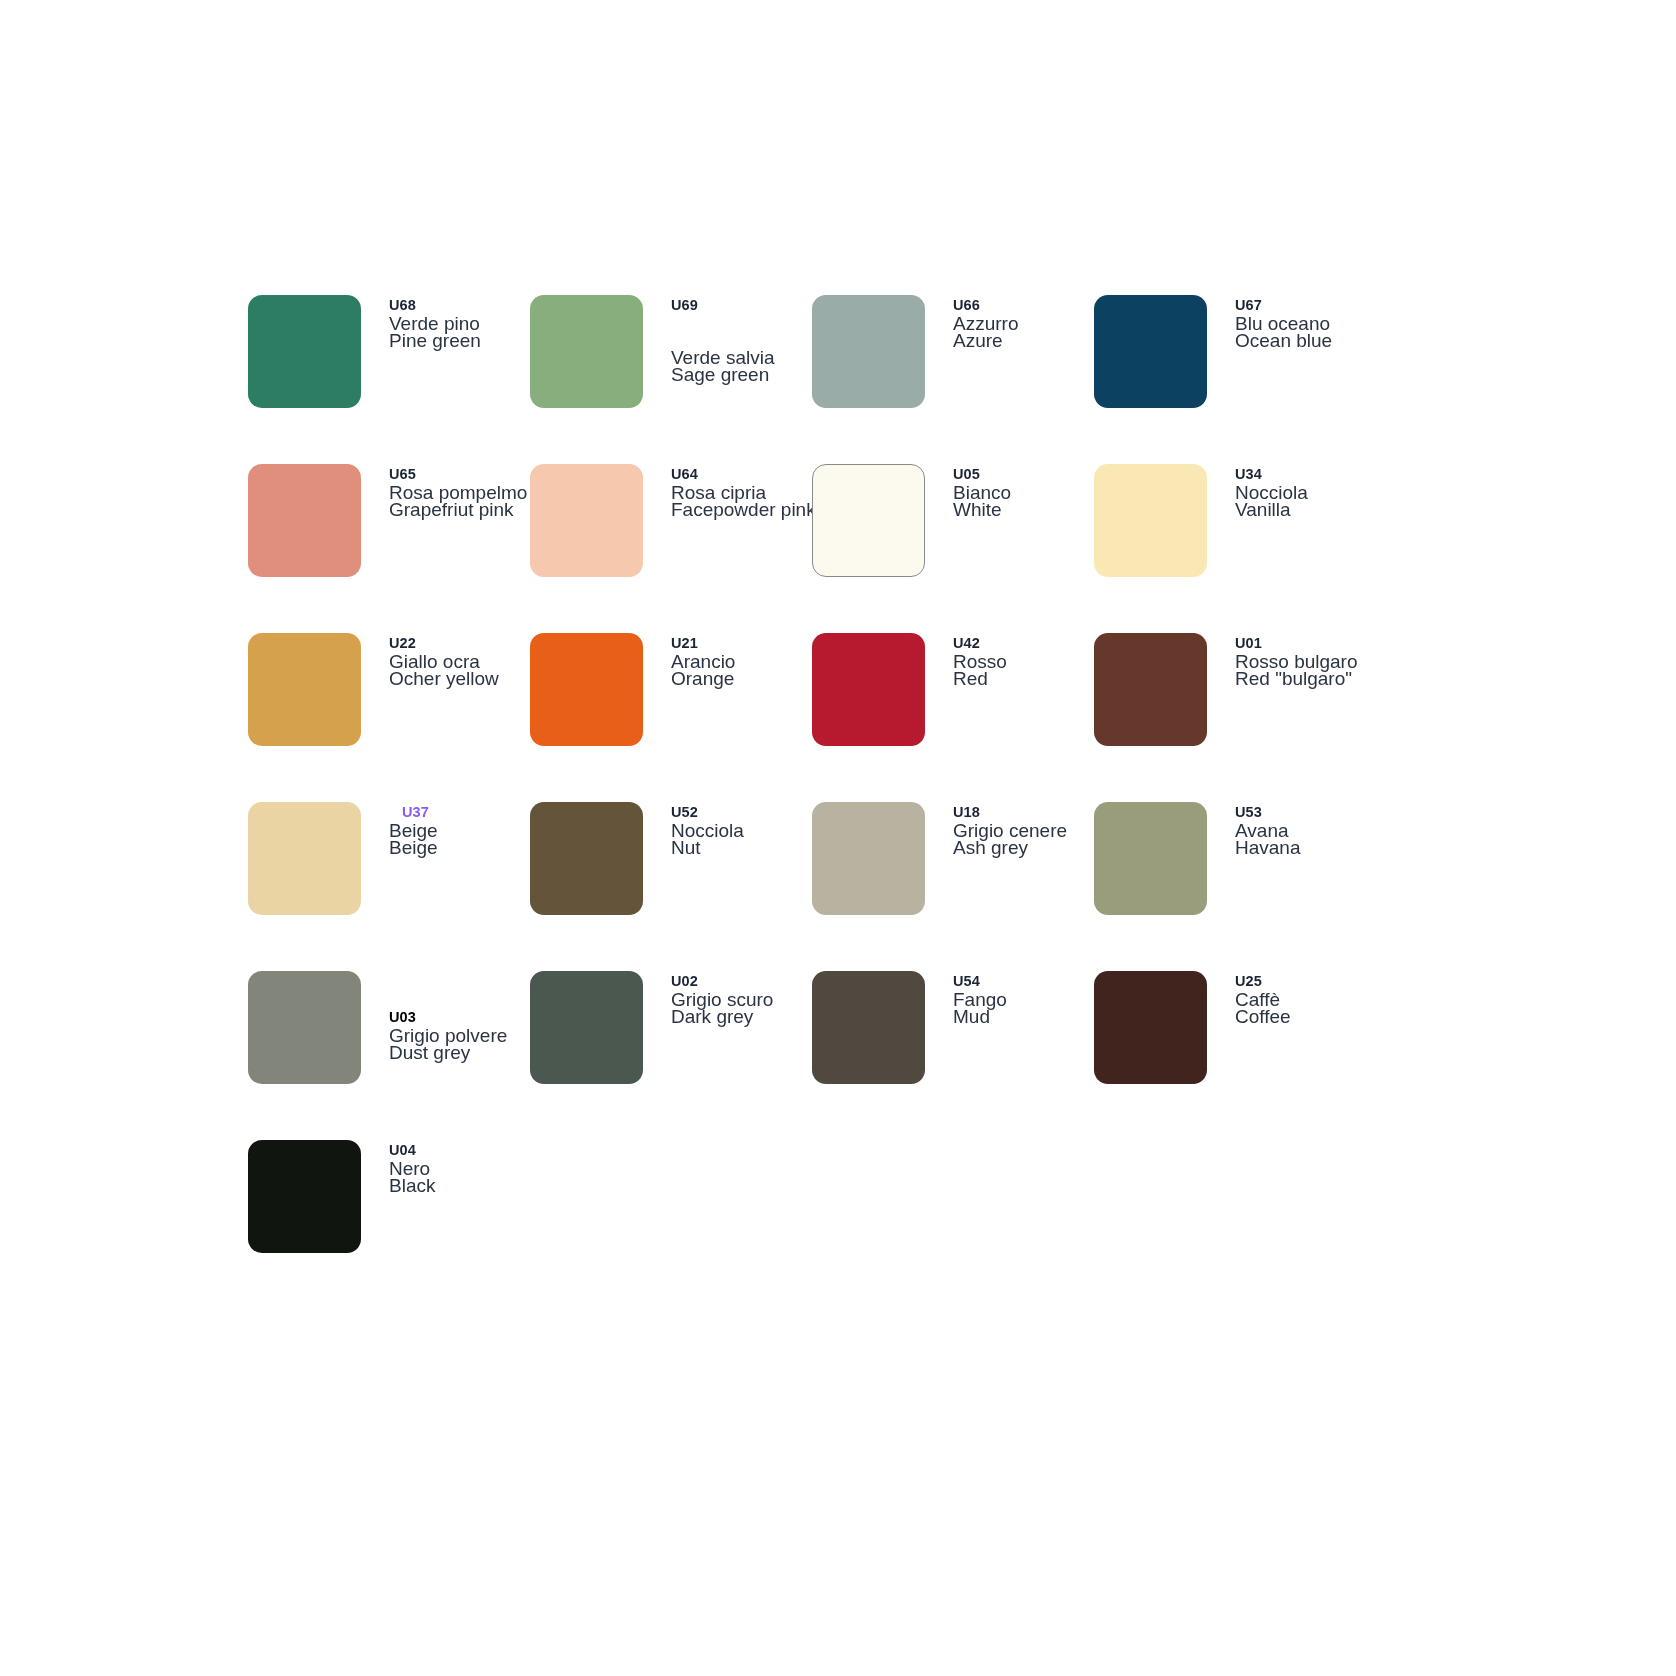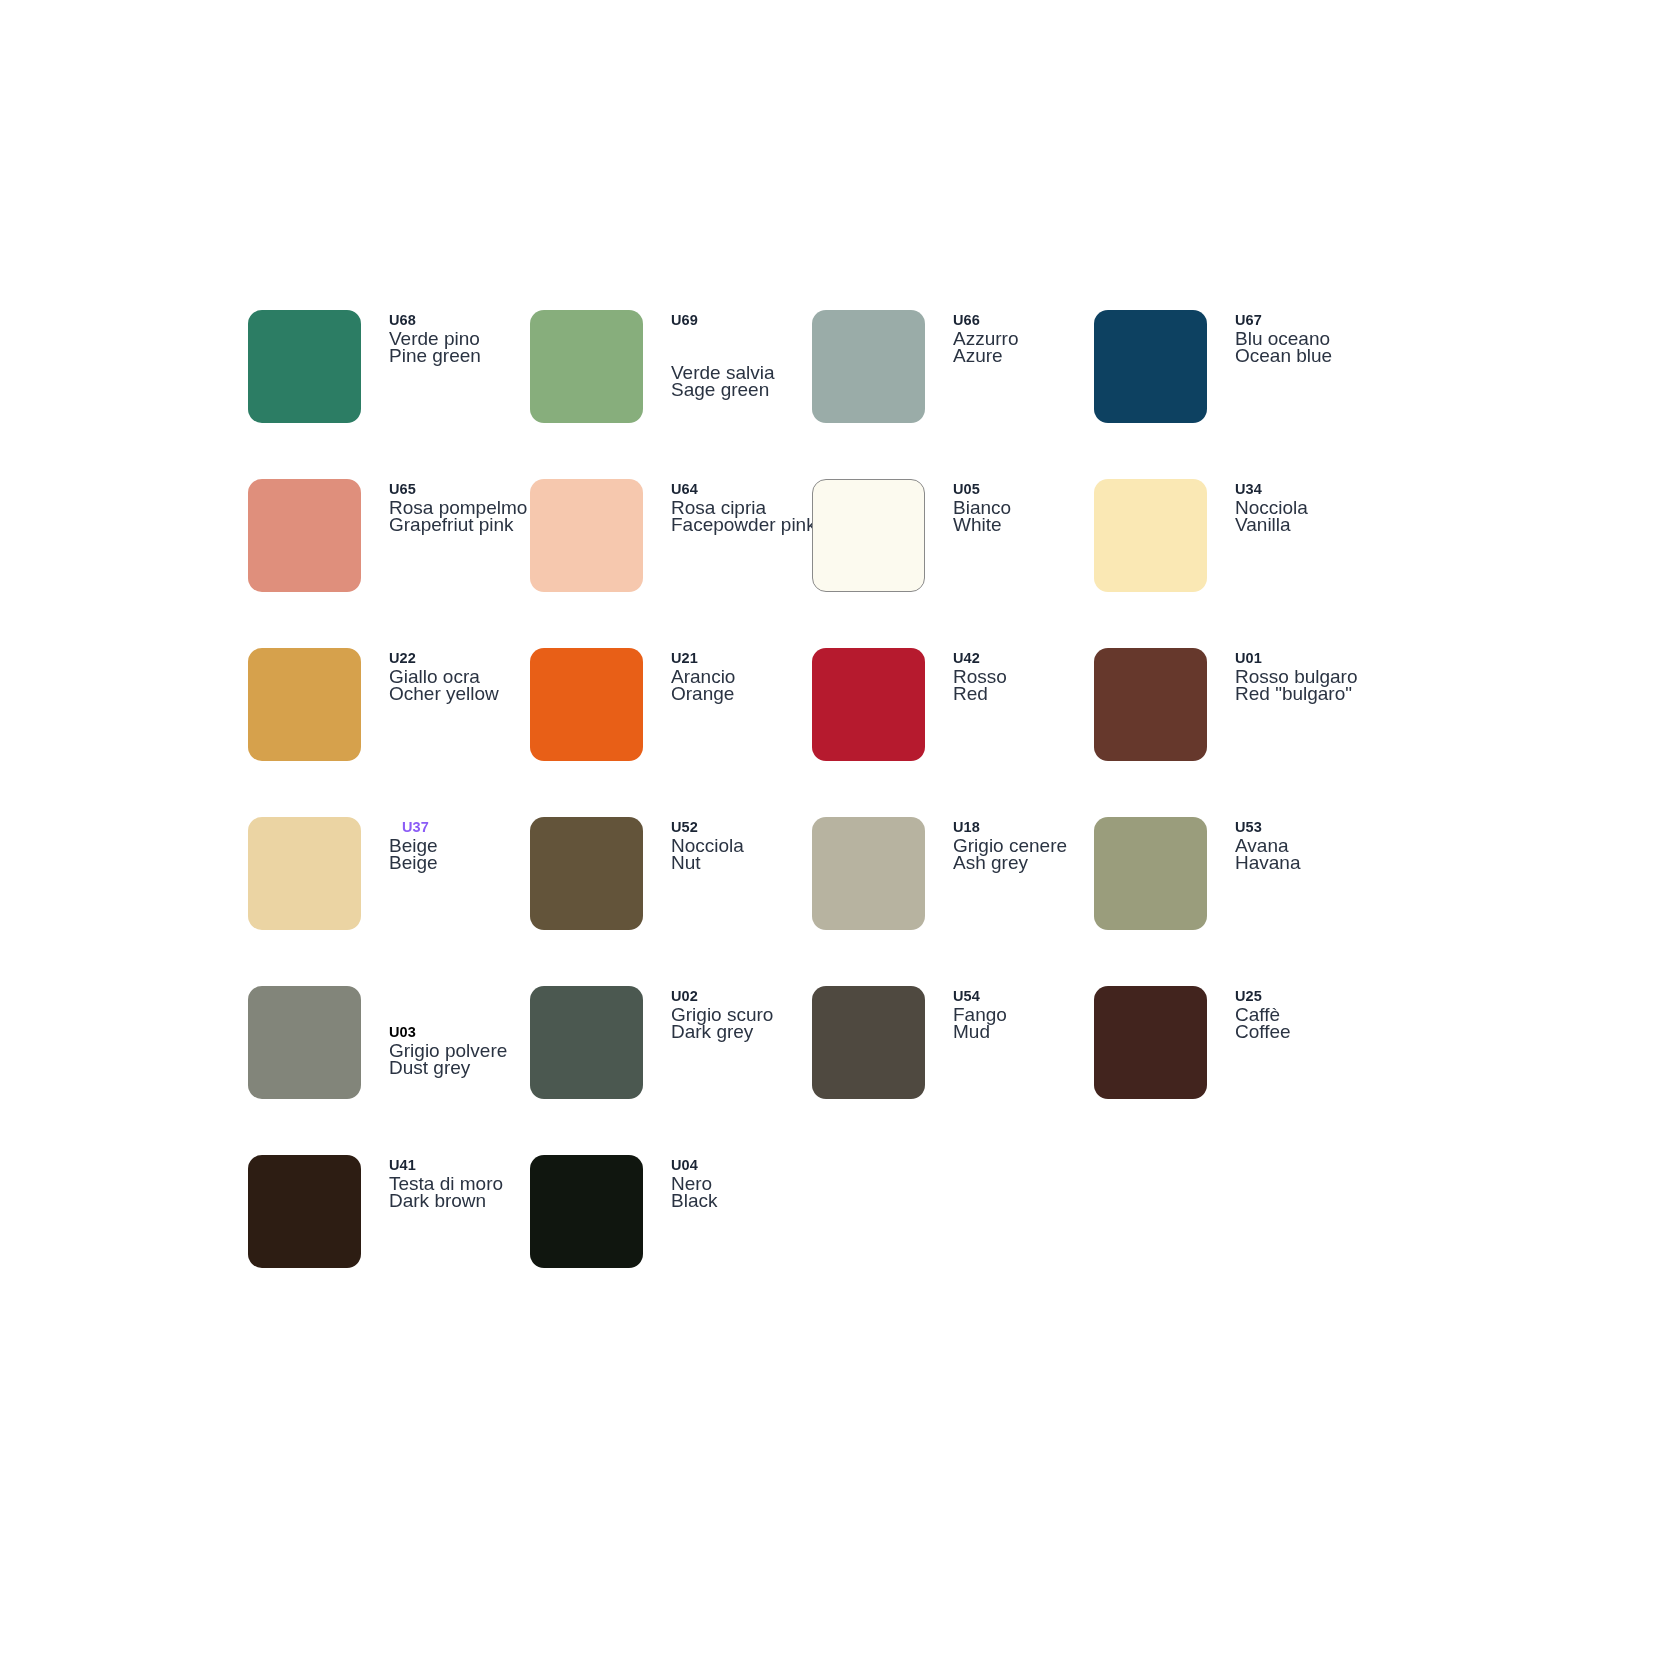--- a/index.html
+++ b/index.html
@@ -12,21 +12,21 @@
     width: 1676px;
     height: 1676px;
     font-family: "Liberation Sans", sans-serif;
     -webkit-font-smoothing: antialiased;
     overflow: hidden;
   }
 
   #swatch-board {
     position: absolute;
     left: 248px;
-    top: 310px;
+    top: 295px;
     width: 1200px;
   }
 
   .swatch-grid {
     display: grid;
     grid-template-columns: repeat(4, 282px);
     grid-auto-rows: 169px;
   }
 
   .swatch-cell {
@@ -233,28 +233,20 @@
       </div>
       <div class="swatch-cell">
         <div class="swatch-chip" style="background: rgb(66, 36, 30);"></div>
         <div class="swatch-label">
           <div class="swatch-code" style="color: rgb(27, 37, 53);">U25</div>
           <div class="swatch-name-it" style="color: rgb(42, 51, 66);">Caffè</div>
           <div class="swatch-name-en" style="color: rgb(42, 51, 66);">Coffee</div>
         </div>
       </div>
       <div class="swatch-cell">
-        <div class="swatch-chip" style="background: rgb(45, 29, 19);"></div>
-        <div class="swatch-label">
-          <div class="swatch-code" style="color: rgb(27, 37, 53);">U41</div>
-          <div class="swatch-name-it" style="color: rgb(42, 51, 66);">Testa di moro</div>
-          <div class="swatch-name-en" style="color: rgb(42, 51, 66);">Dark brown</div>
-        </div>
-      </div>
-      <div class="swatch-cell">
         <div class="swatch-chip" style="background: rgb(16, 22, 15);"></div>
         <div class="swatch-label">
           <div class="swatch-code" style="color: rgb(27, 37, 53);">U04</div>
           <div class="swatch-name-it" style="color: rgb(42, 51, 66);">Nero</div>
           <div class="swatch-name-en" style="color: rgb(42, 51, 66);">Black</div>
         </div>
       </div>
     </div>
 </div>
 

